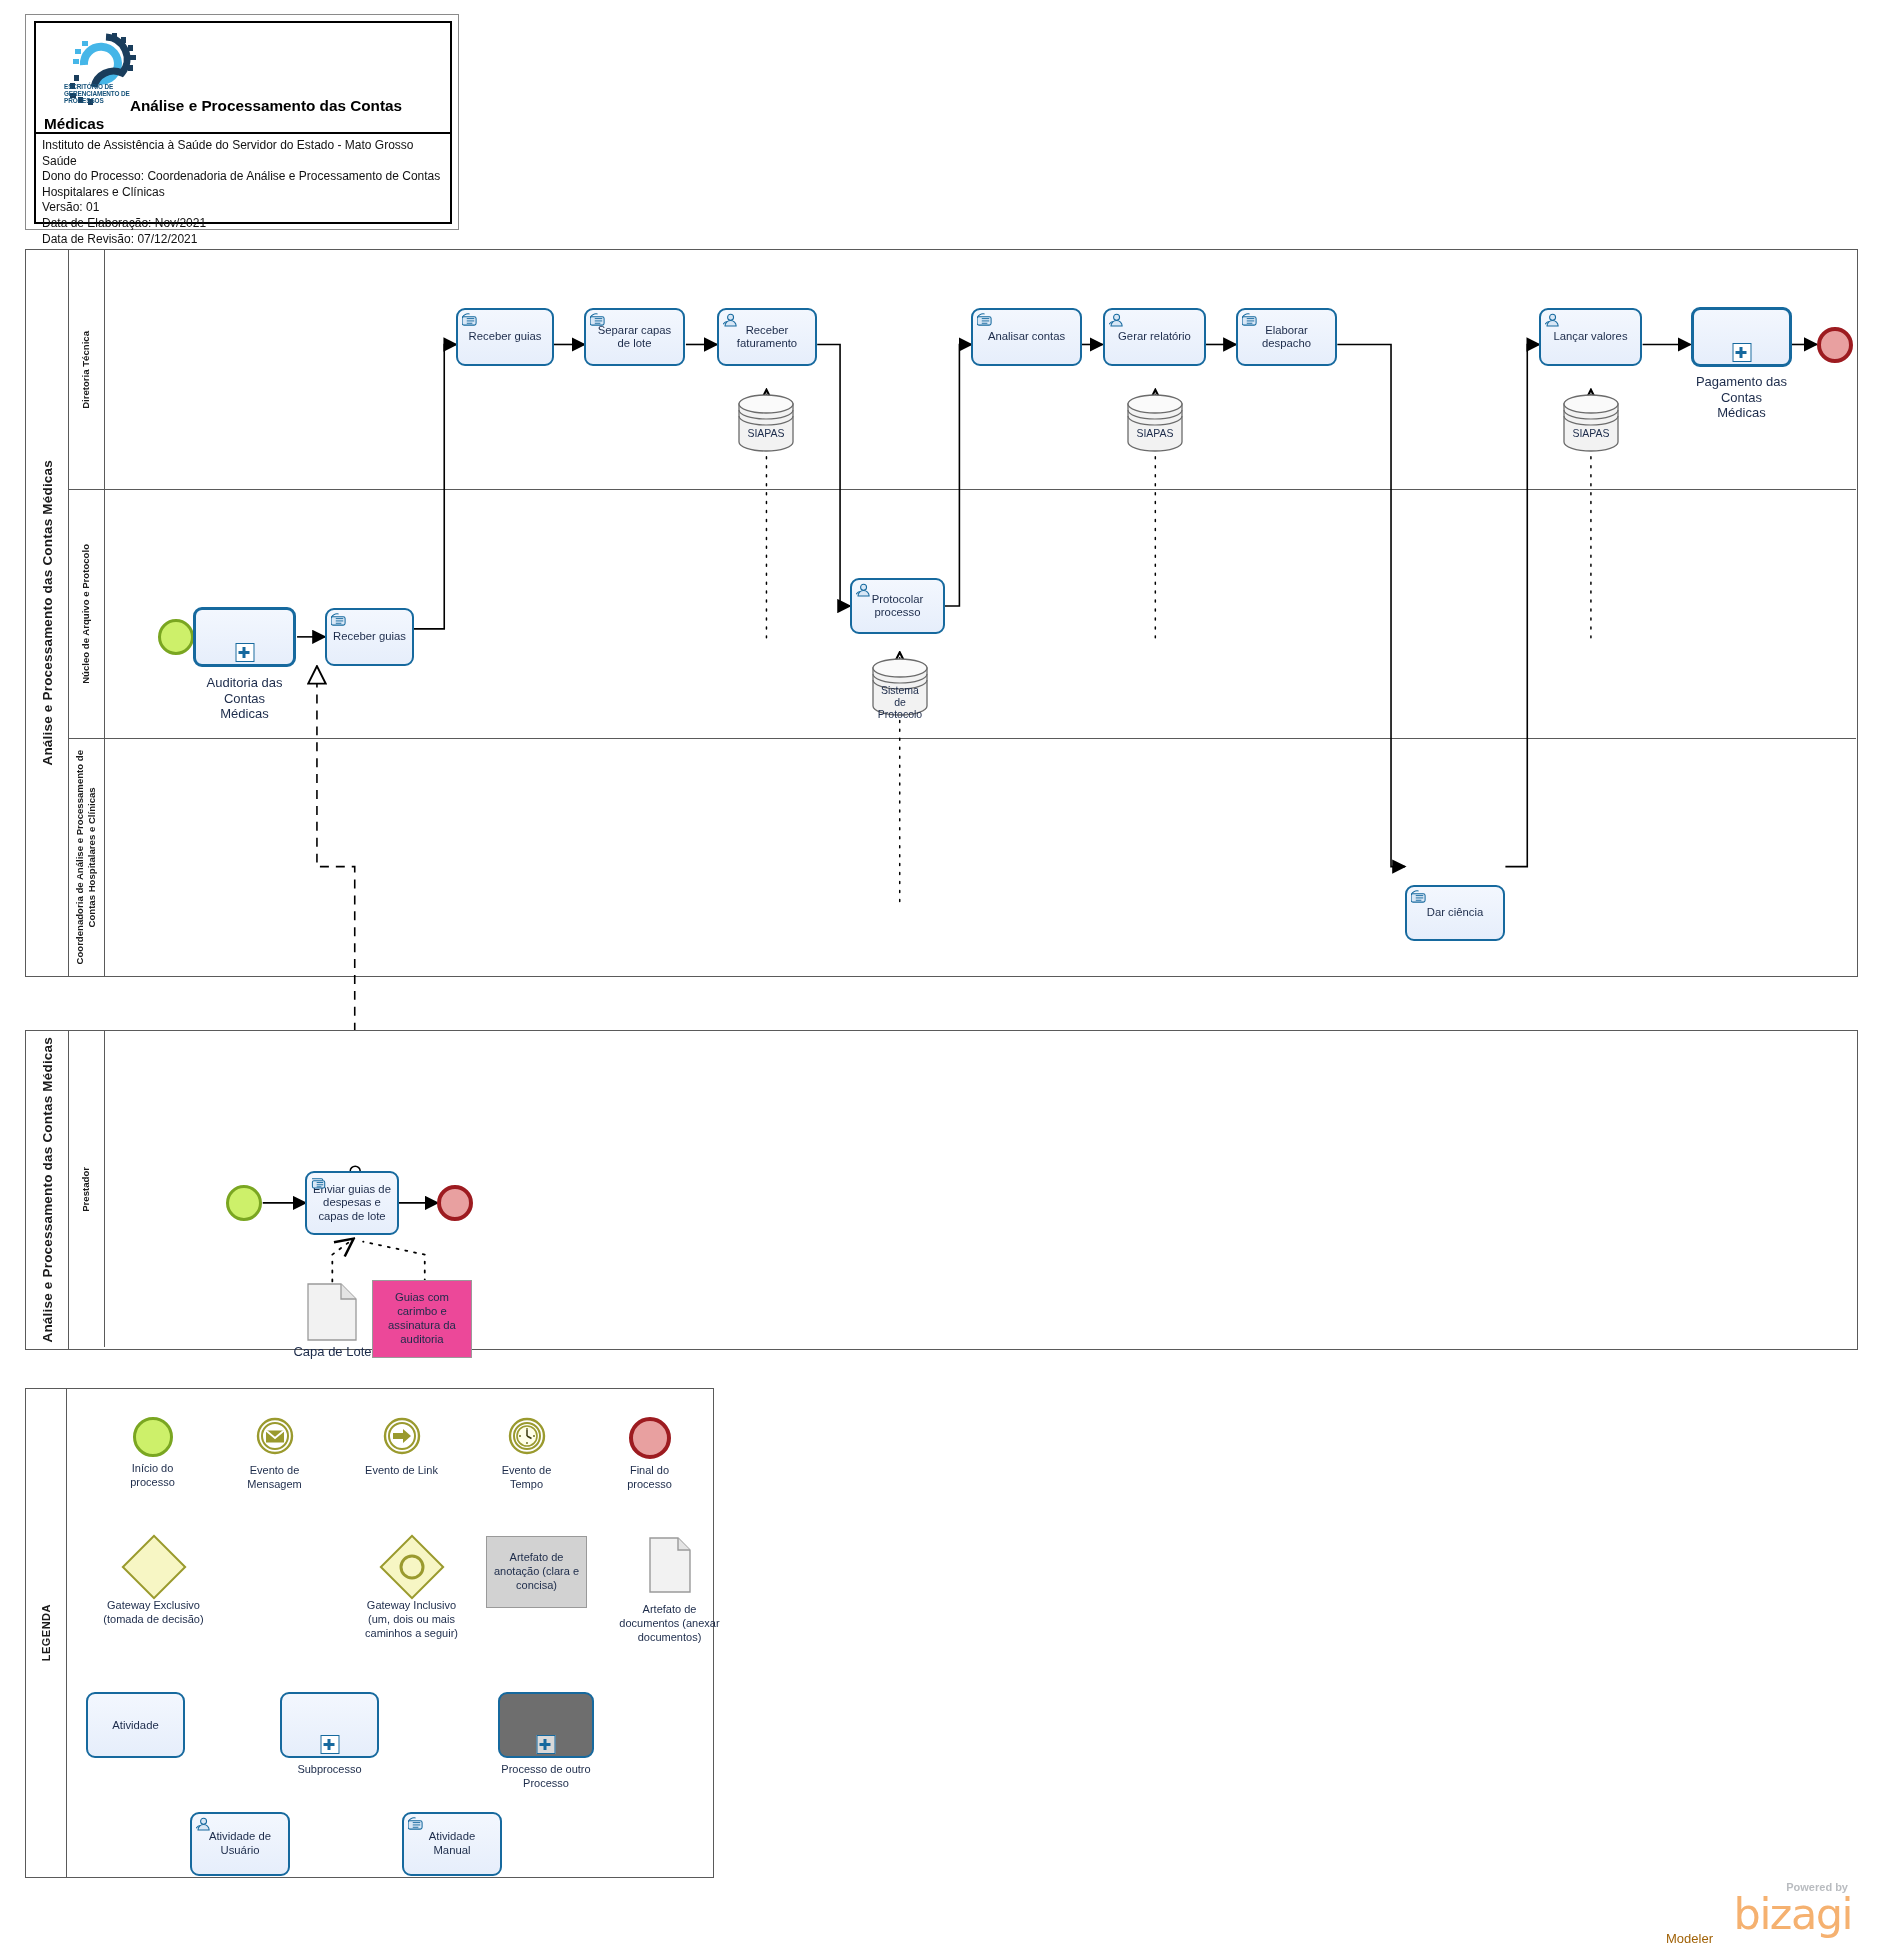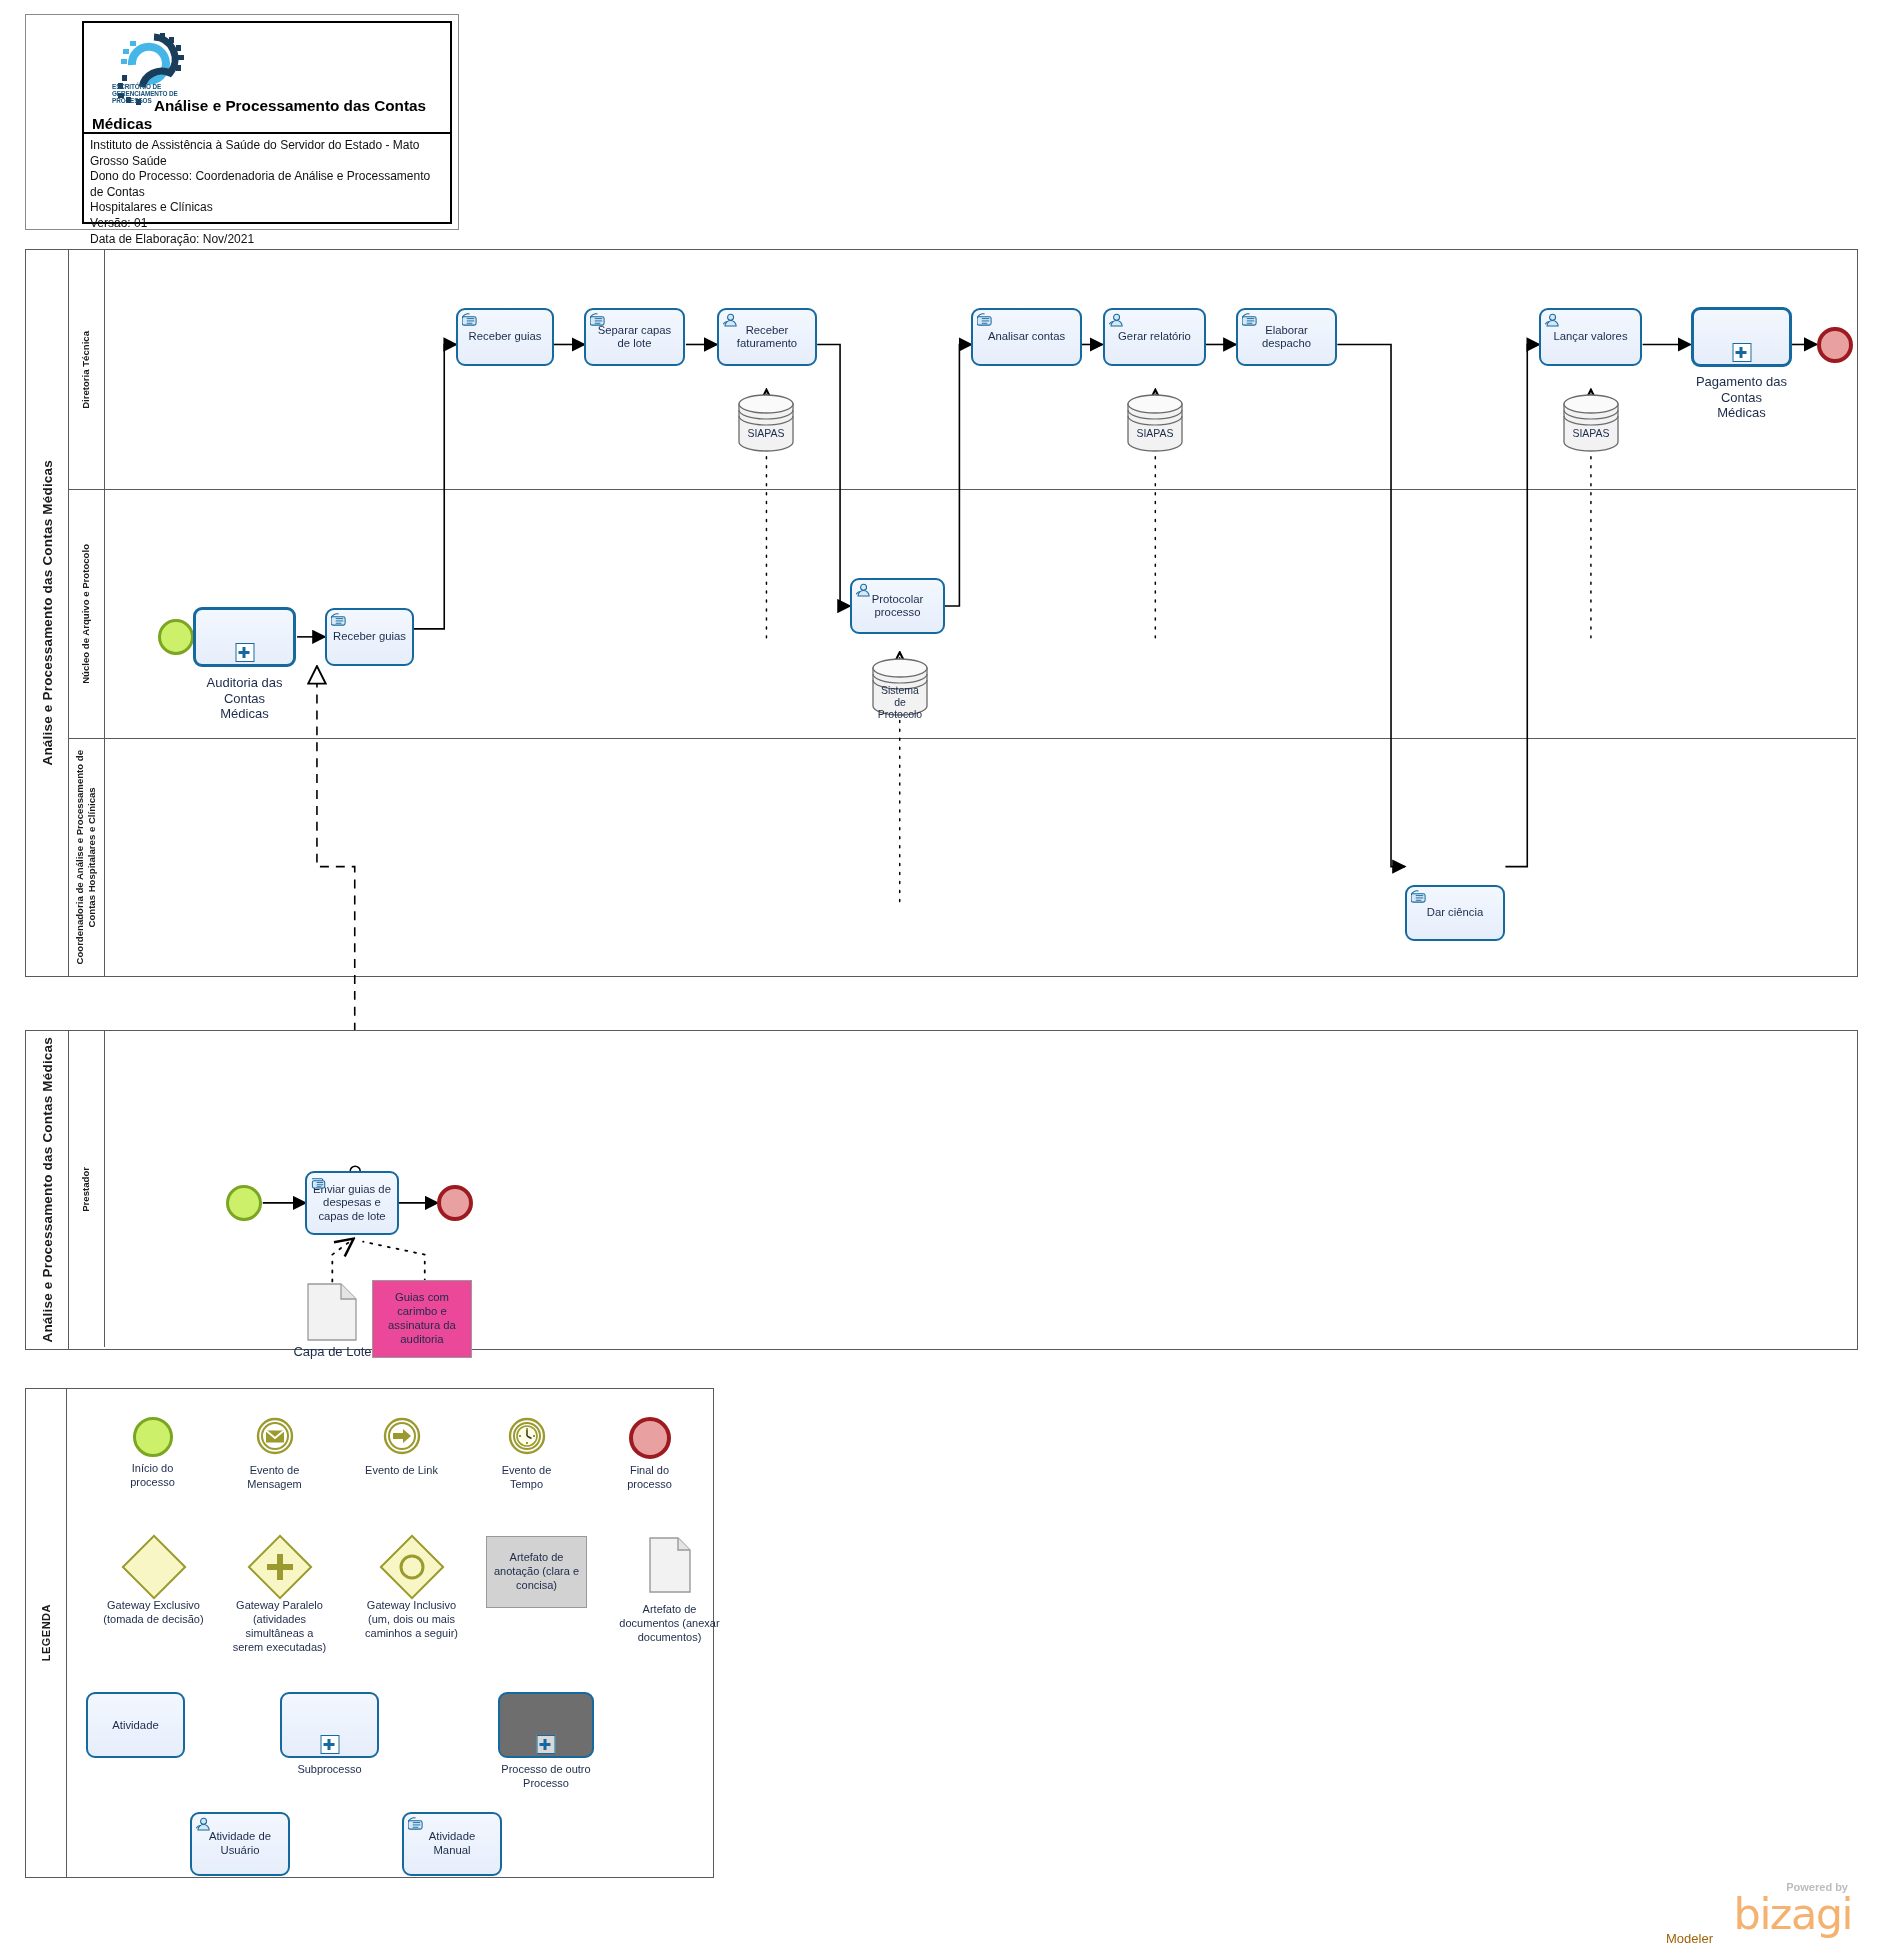--- a/index.html
+++ b/index.html
@@ -1,21 +1,21 @@
 <!DOCTYPE html>
 <html><head>
 <meta charset="utf-8">
 <style>
   html,body{margin:0;padding:0;background:#ffffff;}
   body{width:1881px;height:1951px;position:relative;font-family:"Liberation Sans",sans-serif;color:#1a1a1a;}
   .abs{position:absolute;}
 
   
   #title-block{left:25px;top:14px;width:432px;height:214px;border:1px solid #8a8a8a;background:#fff;}
-  #title-inner{position:absolute;left:8px;top:6px;right:6px;bottom:5px;border:2px solid #000;margin-left:48px;}
+  #title-inner{position:absolute;left:8px;top:6px;right:6px;bottom:5px;border:2px solid #000;}
   #title-head{position:relative;height:109px;border-bottom:2px solid #000;}
   #logo{position:absolute;left:30px;top:8px;width:70px;height:78px;}
   #logo-caption{position:absolute;left:28px;top:60px;width:74px;font-size:6.4px;font-weight:bold;color:#16527a;line-height:1.12;letter-spacing:-0.1px;}
   #title-text{position:absolute;left:8px;top:74px;right:6px;font-size:15.3px;font-weight:bold;color:#000;line-height:1.18;}
   #title-text .l1{display:block;text-align:center;padding-left:44px;}
   #title-text .l2{display:block;text-align:left;}
   #title-meta{position:relative;padding:4px 6px 0 6px;font-size:12px;line-height:1.3;color:#111;}
   #title-meta div{white-space:pre-wrap;}
 
   
@@ -451,32 +451,20 @@
   </div>
 
   <div class="lg-item" style="left:60px;top:151px;width:135px;">
     <div class="gw-wrap">
         <div class="gw gw-in"></div>
       </div>
     <div class="lg-cap">Gateway  Exclusivo
 (tomada de decisão)</div>
   </div>
 
-  <div class="lg-item" style="left:189px;top:151px;width:129px;">
-    <div class="gw-wrap">
-      <div class="gw gw-in"></div>
-      <svg width="30" height="30" viewBox="0 0 30 30" style="position:absolute;left:12px;top:12px;">
-        <path d="M12 2 h6 v10 h10 v6 h-10 v10 h-6 v-10 h-10 v-6 h10z" fill="#9a9a2e"></path>
-      </svg>
-    </div>
-    <div class="lg-cap">Gateway  Paralelo
-(atividades
-simultâneas a
-serem executadas)</div>
-  </div>
 
   <div class="lg-item" style="left:318px;top:151px;width:135px;">
     <div class="gw-wrap">
       <div class="gw gw-in"></div>
       <svg width="30" height="30" viewBox="0 0 30 30" style="position:absolute;left:12px;top:12px;">
         <circle cx="15" cy="15" r="11" fill="none" stroke="#9a9a2e" stroke-width="3"></circle>
       </svg>
     </div>
     <div class="lg-cap">Gateway  Inclusivo
 (um, dois ou mais

